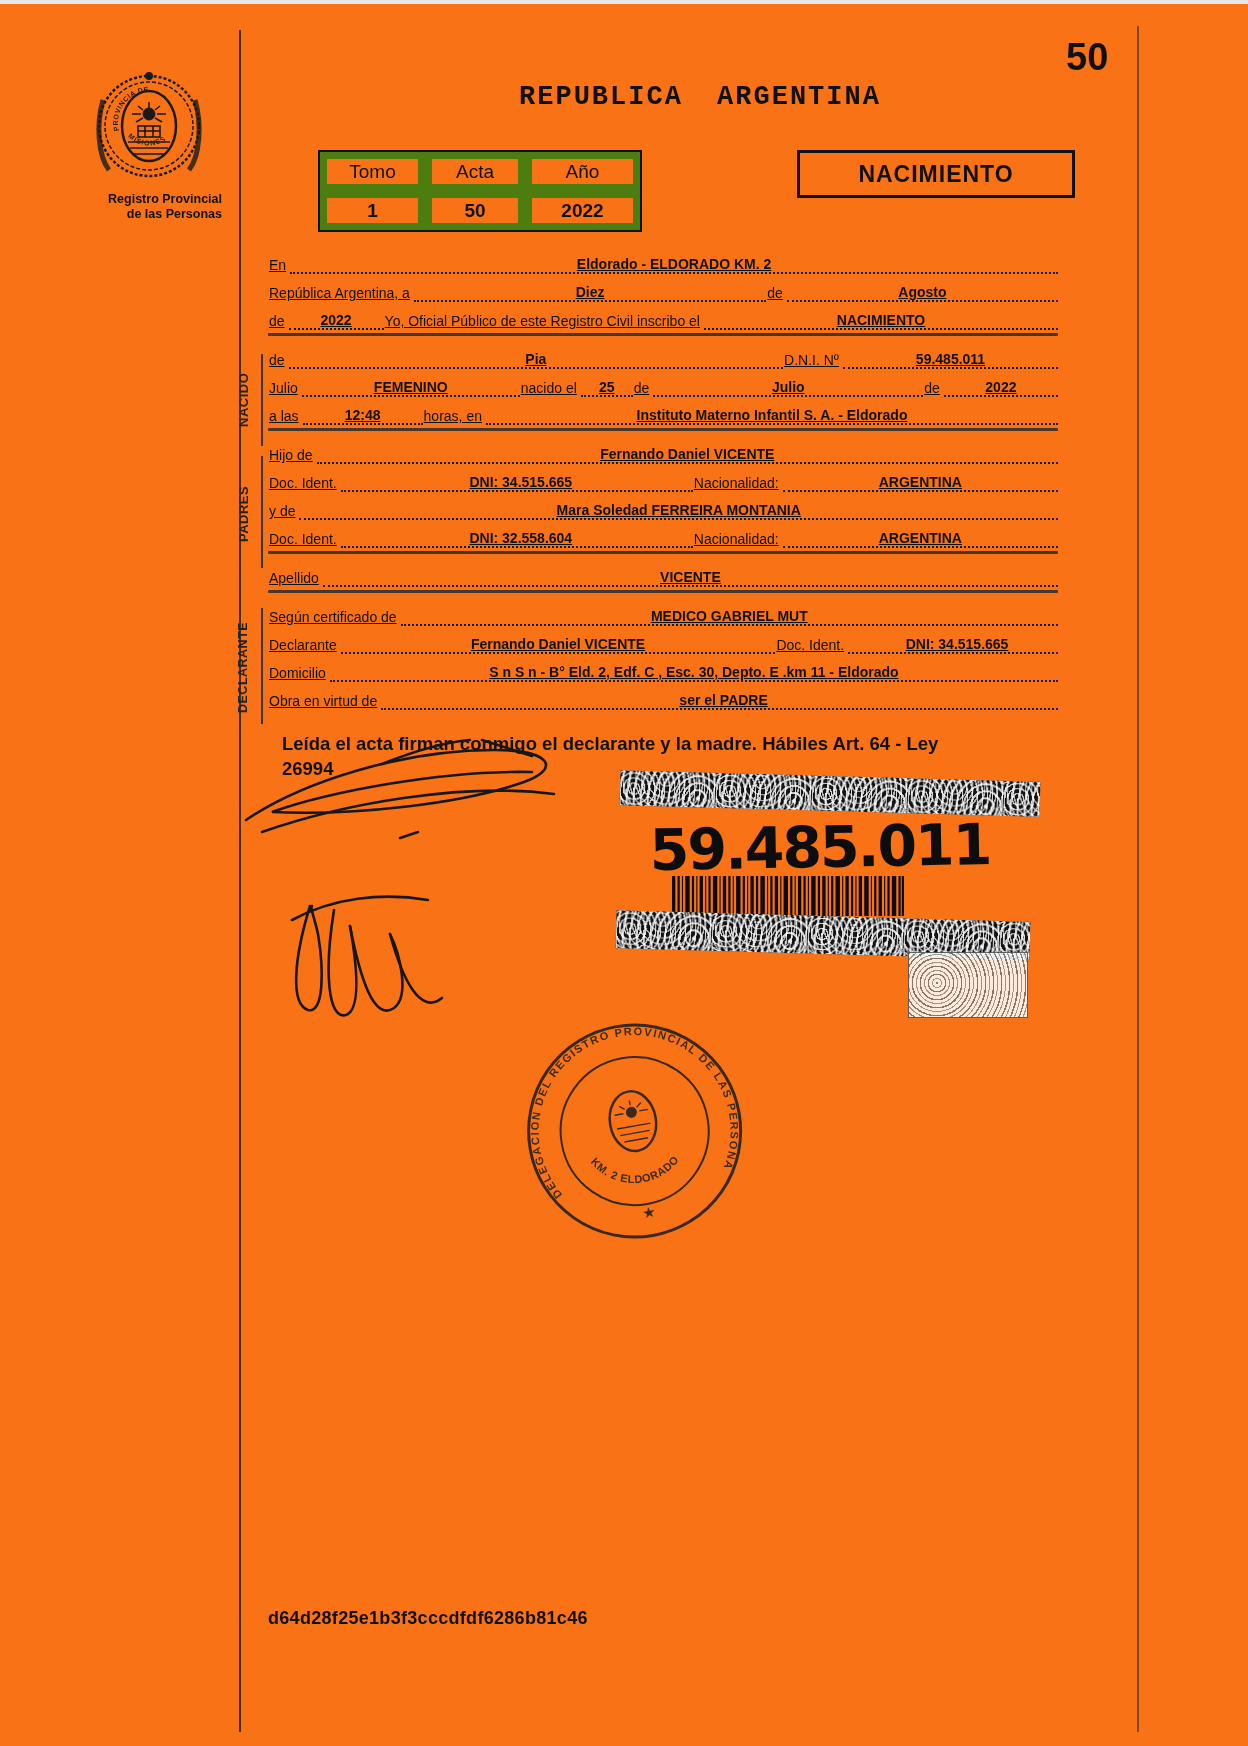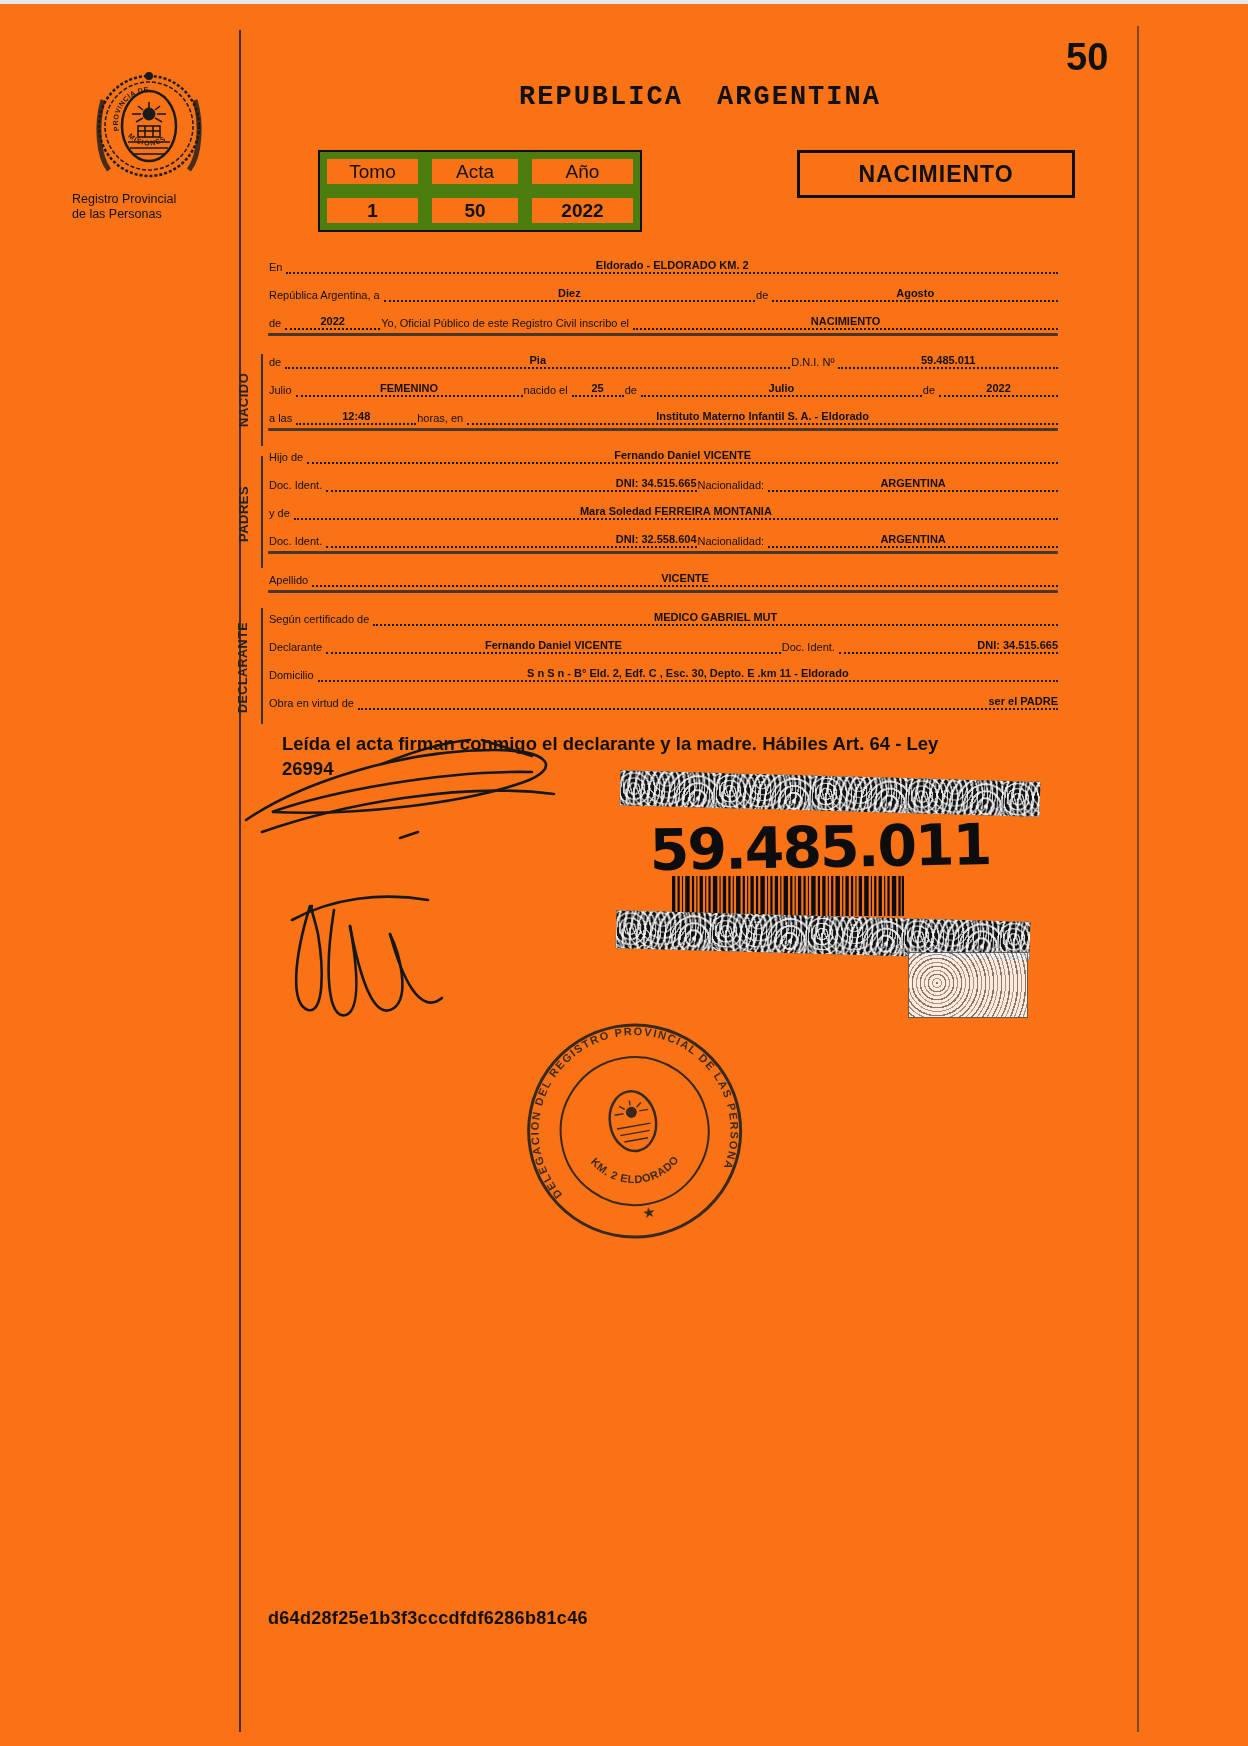--- a/index.html
+++ b/index.html
@@ -16,48 +16,48 @@
 
   #doc-title {
     position:absolute; left:410px; top:78px; width:580px; text-align:center;
     font-family:"Liberation Mono", monospace; font-weight:bold; font-size:27px;
     letter-spacing:2px; word-spacing:16px;
   }
 
   
   #seal { position:absolute; left:94px; top:64px; }
   #seal-caption {
-    position:absolute; left:72px; top:188px; width:150px; text-align:left;
-    font-size:12.5px; font-weight:normal; line-height:1.18; white-space:pre-line;
+    position:absolute; left:72px; top:188px; width:150px; text-align:right;
+    font-size:12.5px; font-weight:bold; line-height:1.18; white-space:pre-line;
   }
 
   
   #acta-table {
     position:absolute; left:318px; top:146px;
     display:grid; grid-template-columns:105px 100px 115px; grid-auto-rows:39px;
     border:2px solid #111;
   }
   .acta-cell { border:7px solid #4d7c0f; display:flex; align-items:center; justify-content:center; font-size:19px; }
   .acta-cell.val { font-weight:bold; }
 
   #nac-box {
     position:absolute; left:797px; top:146px; width:272px; height:42px;
     border:3px solid #111; display:flex; align-items:center; justify-content:center;
     font-size:23px; font-weight:bold; letter-spacing:1px;
   }
 
   
   #form { position:absolute; left:268px; top:242px; width:790px; }
-  .row { display:flex; align-items:flex-end; height:28px; font-size:11px; }
+  .row { display:flex; align-items:flex-end; height:28px; font-size:14px;text-decoration:underline; }
   .lbl { white-space:nowrap; padding:0 4px 1px 1px; }
   .fill {
     flex:1 1 0; border-bottom:2.6px dotted #1a1a1a; text-align:center;
     font-weight:bold; white-space:nowrap; line-height:1.05; min-width:0;
   }
-  .ta-l { text-align:right; padding-left:8px; }
+  .ta-l { text-align:center; padding-left:8px; }
   .rule { height:3px; background:#2e2e2e; opacity:.88; margin:3px 0 5px; border-radius:1px; }
   #closing {
     margin-top:22px; padding-left:14px; width:772px;
     font-size:18.5px; font-weight:bold; line-height:1.35; white-space:pre-line;
   }
 
   
   .vlabel {
     position:absolute; writing-mode:vertical-rl; transform:rotate(180deg);
     font-size:13px; font-weight:bold; letter-spacing:.5px; text-align:center; color:#222;

